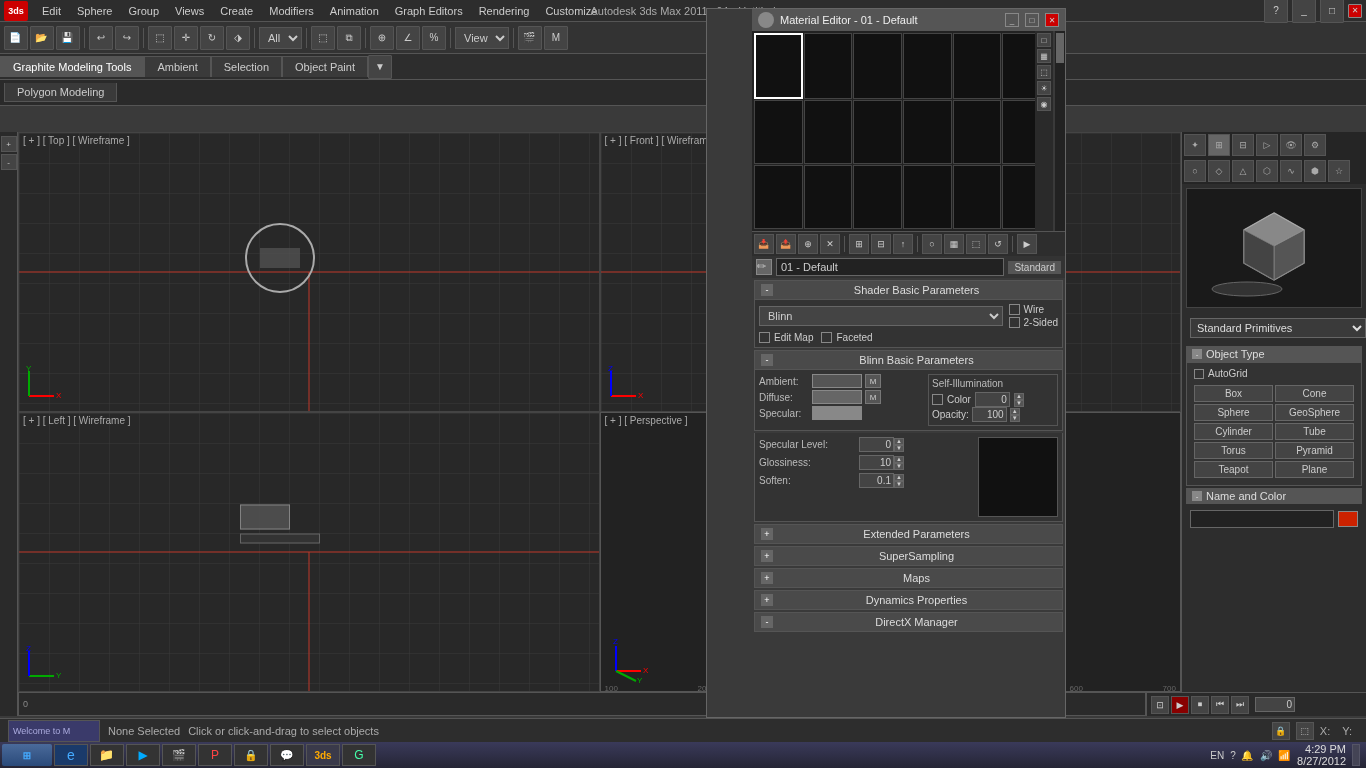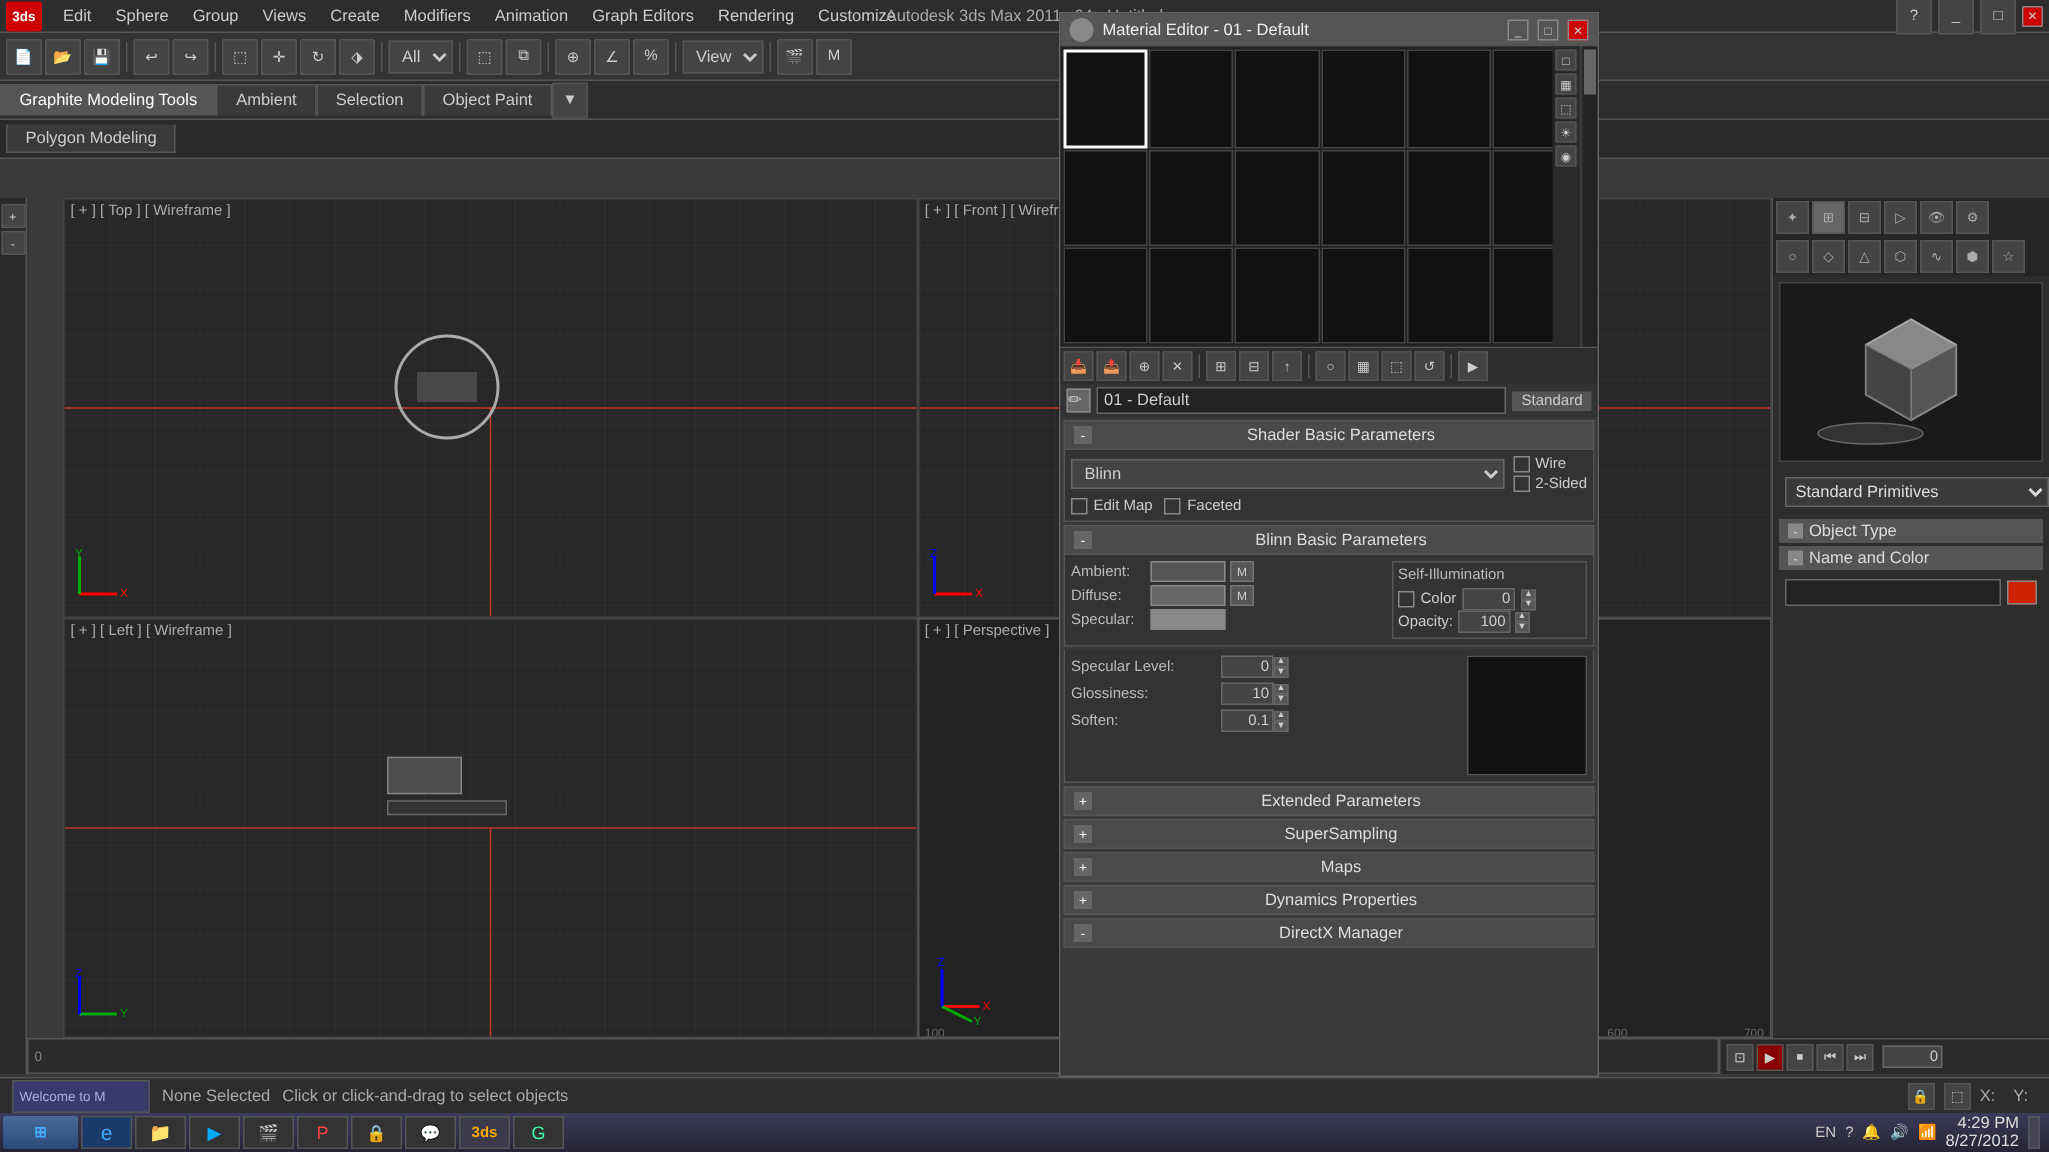--- a/index.html
+++ b/index.html
@@ -242,20 +242,21 @@
       position: absolute;
       left: 706px;
       top: 8px;
       width: 360px;
       height: 710px;
       background: #3a3a3a;
       border: 1px solid #666;
       z-index: 100;
       display: flex;
       flex-direction: column;
+      padding-left: 45px;
     }
     .me-titlebar {
       background: #555;
       height: 22px;
       display: flex;
       align-items: center;
       padding: 0 6px;
       gap: 6px;
       color: #eee;
       font-size: 11px;
@@ -759,21 +760,21 @@
   <div class="tab-btn active">Graphite Modeling Tools</div>
   <div class="tab-btn">Ambient</div>
   <div class="tab-btn">Selection</div>
   <div class="tab-btn">Object Paint</div>
   <div class="toolbar-btn">▼</div>
 </div>
 <div class="toolbar3">
   <div class="sub-tab">Polygon Modeling</div>
 </div>
 
-<div style="position:absolute; top:132px; left:18px; right:185px; bottom:76px; display:grid; grid-template-columns:1fr 1fr; grid-template-rows:1fr 1fr; background:#1a1a1a;margin-left:24px;">
+<div style="position:absolute; top:132px; left:18px; right:185px; bottom:76px; display:grid; grid-template-columns:1fr 1fr; grid-template-rows:1fr 1fr; background:#1a1a1a;">
 
   <div class="viewport" style="position:relative; background:#282828; border:1px solid #444;">
     <div class="viewport-label">[ + ] [ Top ] [ Wireframe ]</div>
     <div class="grid-lines-h"></div>
     <div class="grid-lines-v"></div>
 
     <div style="position:absolute;top:50%;left:50%;width:1px;height:100%;background:#c0392b;transform:translateX(-50%);"></div>
     <div style="position:absolute;top:50%;left:0;width:100%;height:1px;background:#c0392b;transform:translateY(-50%);"></div>
 
     <div style="position:absolute;top:45%;left:45%;transform:translate(-50%,-50%);">
@@ -923,20 +924,38 @@
   <div style="padding:2px 4px;">
     <select class="rpanel-dropdown" style="width:100%;background:#3a3a3a;border:1px solid #666;color:#ddd;padding:2px;font-size:11px;">
       <option>Standard Primitives</option>
     </select>
   </div>
 
   <div class="rpanel-section">
     <div class="rpanel-section-header">
       <div class="section-toggle">-</div>
       <span>Object Type</span>
+    </div>
+    <div style="background:#333;padding:3px;border:1px solid #555;">
+      <div class="autogrid-row">
+        <div class="checkbox"></div>
+        <span>AutoGrid</span>
+      </div>
+      <div class="object-type-grid">
+        <div class="obj-btn">Box</div>
+        <div class="obj-btn">Cone</div>
+        <div class="obj-btn">Sphere</div>
+        <div class="obj-btn">GeoSphere</div>
+        <div class="obj-btn">Cylinder</div>
+        <div class="obj-btn">Tube</div>
+        <div class="obj-btn">Torus</div>
+        <div class="obj-btn">Pyramid</div>
+        <div class="obj-btn">Teapot</div>
+        <div class="obj-btn">Plane</div>
+      </div>
     </div>
   </div>
 
   <div class="rpanel-section">
     <div class="rpanel-section-header">
       <div class="section-toggle">-</div>
       <span>Name and Color</span>
     </div>
     <div class="name-color-section">
       <div class="color-row">

